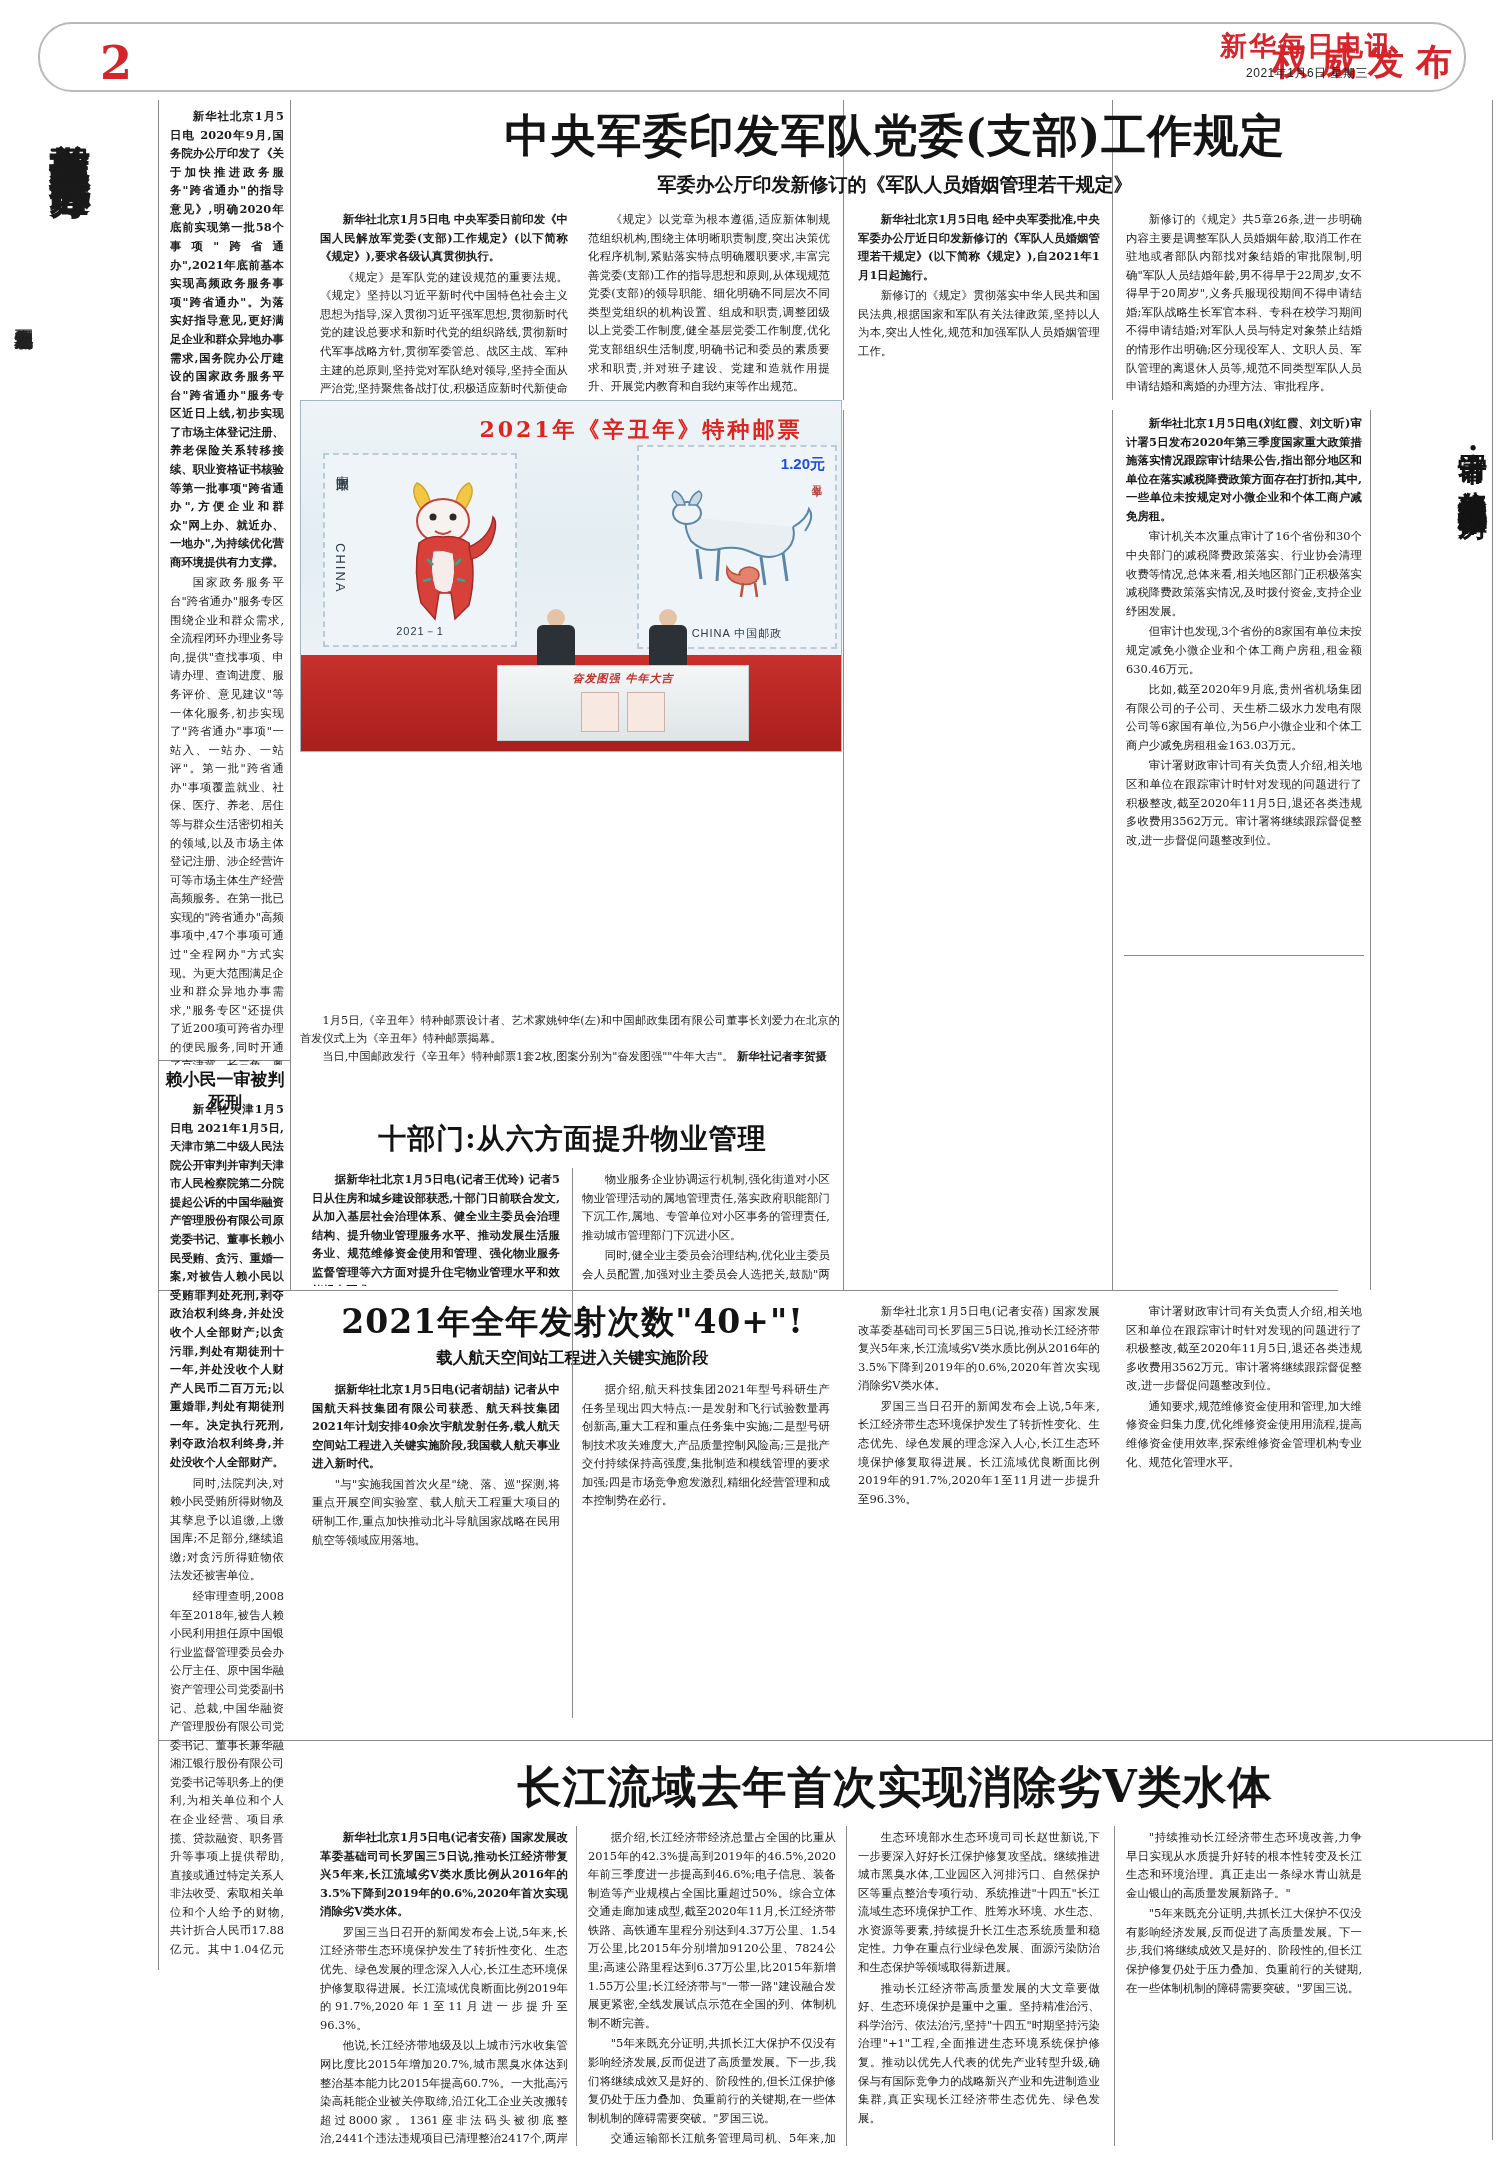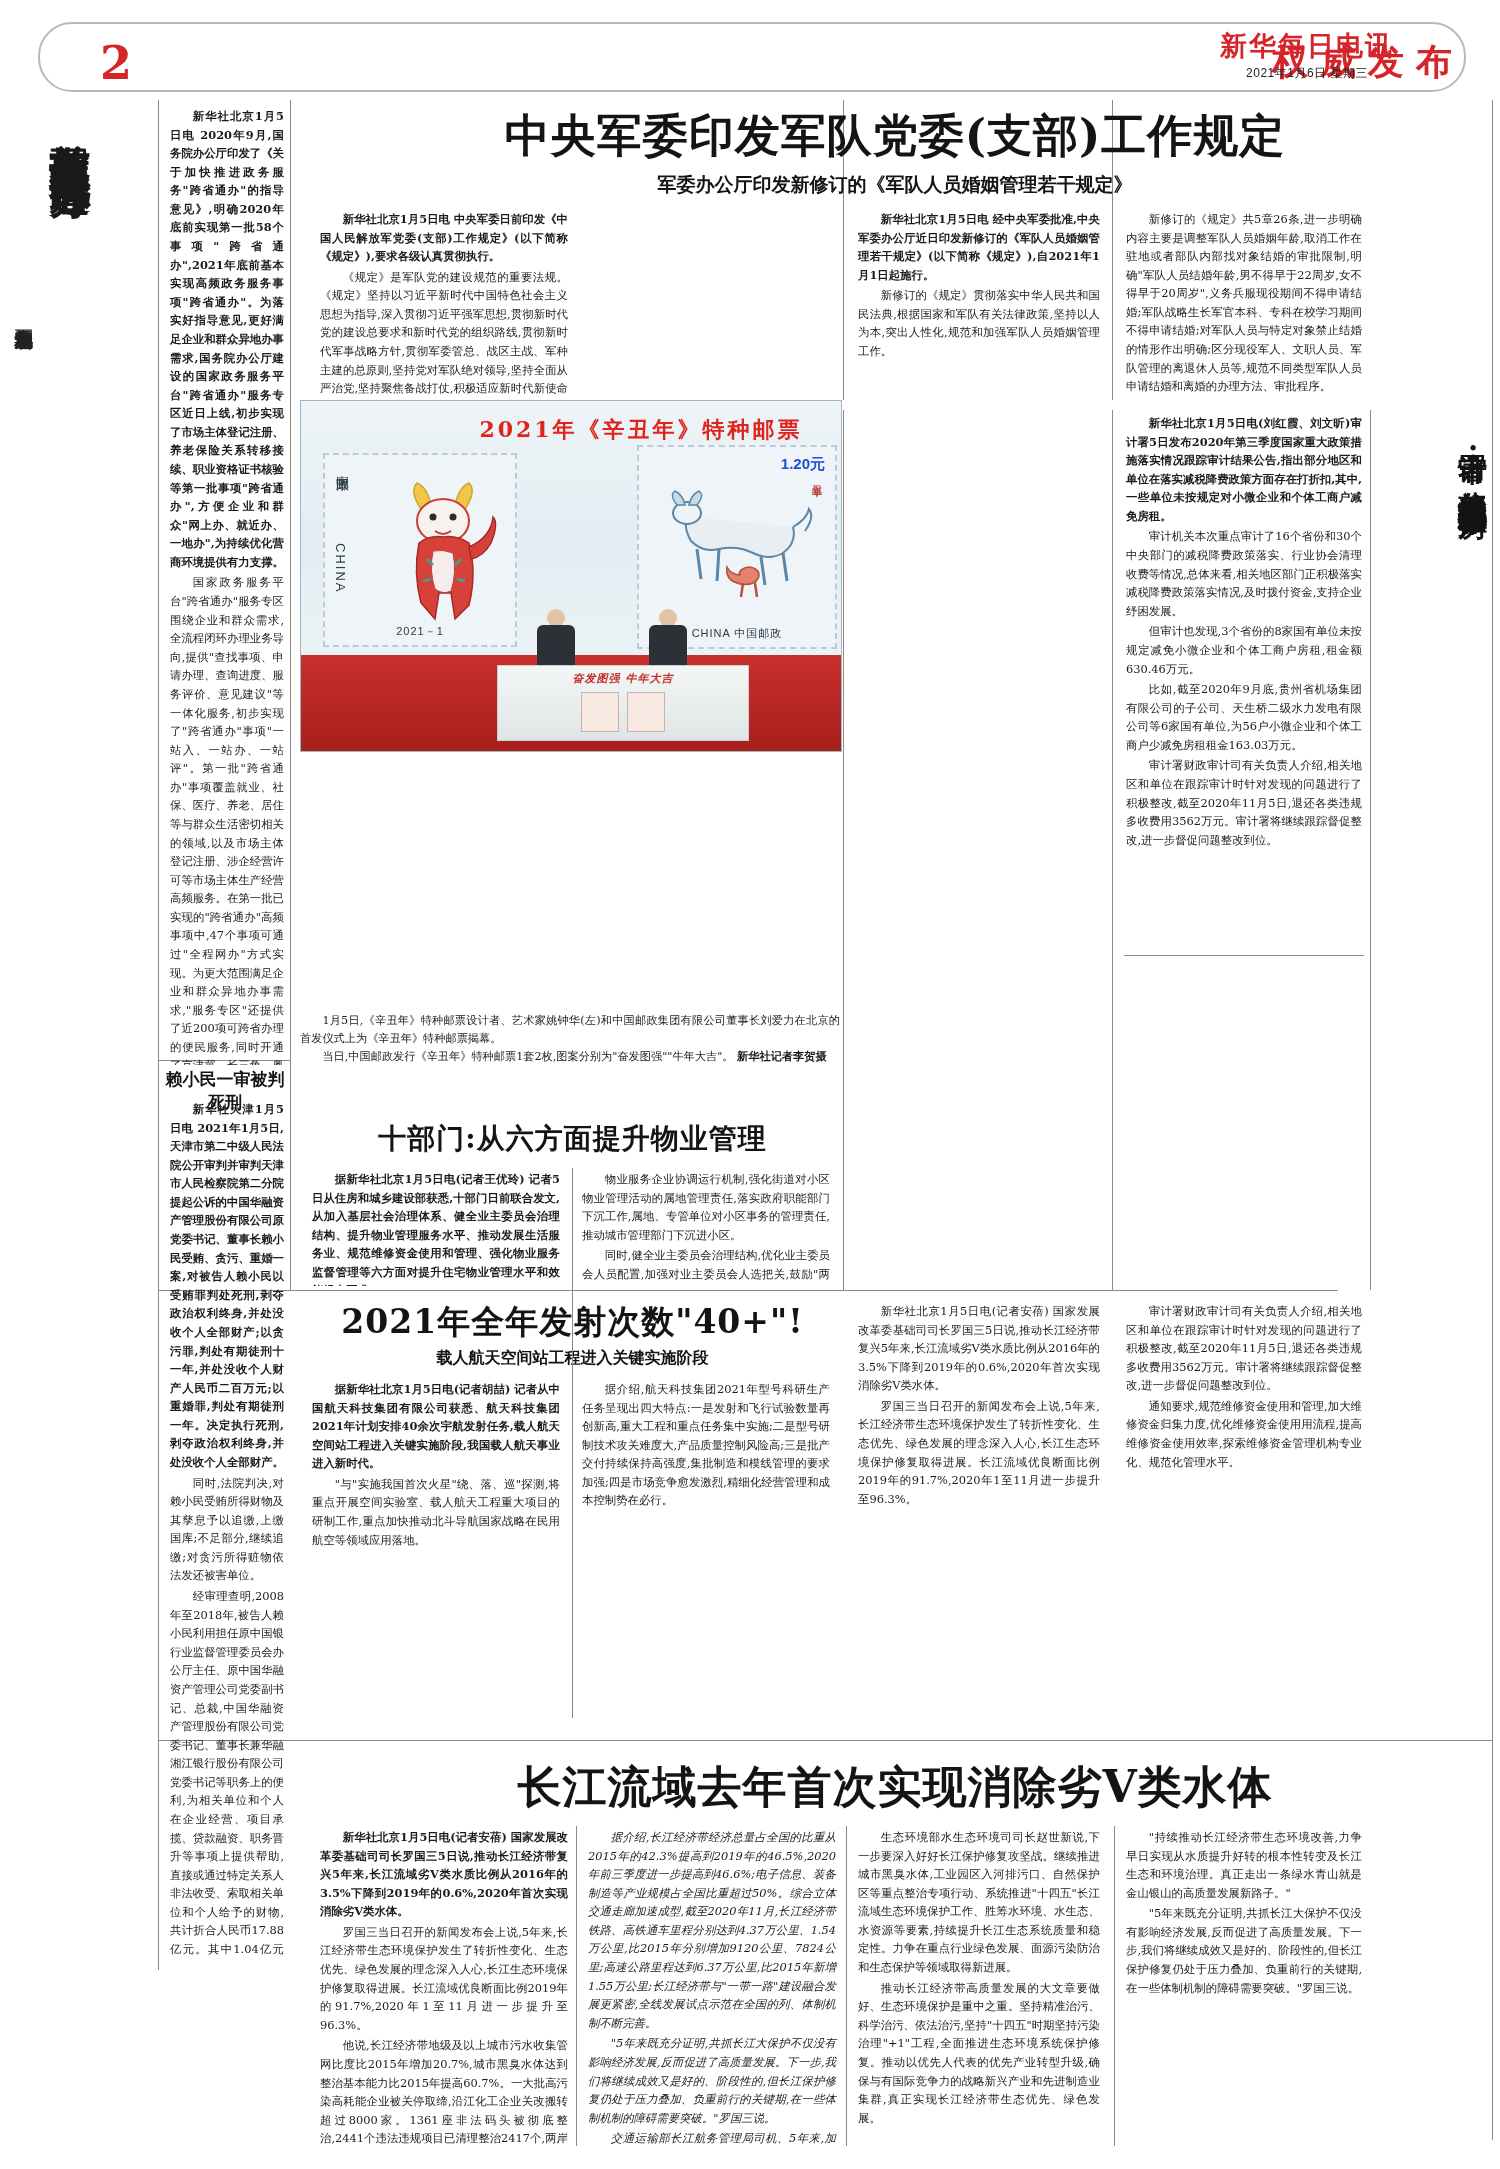--- a/index.html
+++ b/index.html
@@ -228,20 +228,23 @@
   <div class="bigtitle" style="left:300px;top:112px;width:1190px;font-size:45px;line-height:1.08;">
     <span>中央军委印发军队党委(支部)工作规定</span>
   </div>
   <div class="subhead" style="left:300px;top:172px;width:1190px;font-size:19px;font-weight:700;">
     <span>军委办公厅印发新修订的《军队人员婚姻管理若干规定》</span>
   </div>
 
   <div class="col" style="left:318px;top:208px;width:252px;height:186px;">
     <p class="lead">新华社北京1月5日电 中央军委日前印发《中国人民解放军党委(支部)工作规定》(以下简称《规定》),要求各级认真贯彻执行。</p>
     <p>《规定》是军队党的建设规范的重要法规。《规定》坚持以习近平新时代中国特色社会主义思想为指导,深入贯彻习近平强军思想,贯彻新时代党的建设总要求和新时代党的组织路线,贯彻新时代军事战略方针,贯彻军委管总、战区主战、军种主建的总原则,坚持党对军队绝对领导,坚持全面从严治党,坚持聚焦备战打仗,积极适应新时代新使命新体制要求,突出问题导向,注重继承创新,充分吸纳部队实践中探索形成的认识成果、实践成果、制度成果,对团级以上党委、基层党委、党支部工作等作出系统规范。</p>
+  </div>
+  <div class="col" style="left:586px;top:208px;width:246px;height:186px;">
+    <p>《规定》以党章为根本遵循,适应新体制规范组织机构,围绕主体明晰职责制度,突出决策优化程序机制,紧贴落实特点明确履职要求,丰富完善党委(支部)工作的指导思想和原则,从体现规范党委(支部)的领导职能、细化明确不同层次不同类型党组织的机构设置、组成和职责,调整团级以上党委工作制度,健全基层党委工作制度,优化党支部组织生活制度,明确书记和委员的素质要求和职责,并对班子建设、党建和造就作用提升、开展党内教育和自我约束等作出规范。</p>
   </div>
   <div class="col" style="left:856px;top:208px;width:246px;height:186px;">
     <p class="lead">新华社北京1月5日电 经中央军委批准,中央军委办公厅近日印发新修订的《军队人员婚姻管理若干规定》(以下简称《规定》),自2021年1月1日起施行。</p>
     <p>新修订的《规定》贯彻落实中华人民共和国民法典,根据国家和军队有关法律政策,坚持以人为本,突出人性化,规范和加强军队人员婚姻管理工作。</p>
   </div>
   <div class="col" style="left:1124px;top:208px;width:240px;height:186px;">
     <p>新修订的《规定》共5章26条,进一步明确内容主要是调整军队人员婚姻年龄,取消工作在驻地或者部队内部找对象结婚的审批限制,明确"军队人员结婚年龄,男不得早于22周岁,女不得早于20周岁",义务兵服现役期间不得申请结婚;军队战略生长军官本科、专科在校学习期间不得申请结婚;对军队人员与特定对象禁止结婚的情形作出明确;区分现役军人、文职人员、军队管理的离退休人员等,规范不同类型军队人员申请结婚和离婚的办理方法、审批程序。</p>
   </div>
 
   <div class="photo">
@@ -365,21 +368,21 @@
 
   <div class="bigtitle" style="left:300px;top:1758px;width:1190px;font-size:44px;">
     <span>长江流域去年首次实现消除劣V类水体</span>
   </div>
 
   <div class="col" style="left:318px;top:1826px;width:252px;height:320px;">
     <p class="lead">新华社北京1月5日电(记者安蓓) 国家发展改革委基础司司长罗国三5日说,推动长江经济带复兴5年来,长江流域劣V类水质比例从2016年的3.5%下降到2019年的0.6%,2020年首次实现消除劣V类水体。</p>
     <p>罗国三当日召开的新闻发布会上说,5年来,长江经济带生态环境保护发生了转折性变化、生态优先、绿色发展的理念深入人心,长江生态环境保护修复取得进展。长江流域优良断面比例2019年的91.7%,2020年1至11月进一步提升至96.3%。</p>
     <p>他说,长江经济带地级及以上城市污水收集管网比度比2015年增加20.7%,城市黑臭水体达到整治基本能力比2015年提高60.7%。一大批高污染高耗能企业被关停取缔,沿江化工企业关改搬转超过8000家。1361座非法码头被彻底整治,2441个违法违规项目已清理整治2417个,两岸绿色生态廊道初步形成,沿江城市滨水空间同步提升。长江"十年禁渔"全面实施,生物多样性退化趋势初步得到遏制。</p>
   </div>
-  <div class="col" style="left:586px;top:1826px;width:252px;height:320px;font-style:italic;">
+  <div class="col" style="left:586px;top:1826px;width:252px;height:320px;">
     <p>据介绍,长江经济带经济总量占全国的比重从2015年的42.3%提高到2019年的46.5%,2020年前三季度进一步提高到46.6%;电子信息、装备制造等产业规模占全国比重超过50%。综合立体交通走廊加速成型,截至2020年11月,长江经济带铁路、高铁通车里程分别达到4.37万公里、1.54万公里,比2015年分别增加9120公里、7824公里;高速公路里程达到6.37万公里,比2015年新增1.55万公里;长江经济带与"一带一路"建设融合发展更紧密,全线发展试点示范在全国的列、体制机制不断完善。</p>
     <p>"5年来既充分证明,共抓长江大保护不仅没有影响经济发展,反而促进了高质量发展。下一步,我们将继续成效又是好的、阶段性的,但长江保护修复仍处于压力叠加、负重前行的关键期,在一些体制机制的障碍需要突破。"罗国三说。</p>
     <p>交通运输部长江航务管理局司机、5年来,加快推进长江黄金水道系统治理。2020年长江干线货物通过量突破30亿吨,再创历史新高,较2015年增长45%。</p>
   </div>
   <div class="col" style="left:856px;top:1826px;width:246px;height:320px;">
     <p>生态环境部水生态环境司司长赵世新说,下一步要深入好好长江保护修复攻坚战。继续推进城市黑臭水体,工业园区入河排污口、自然保护区等重点整治专项行动、系统推进"十四五"长江流域生态环境保护工作、胜筹水环境、水生态、水资源等要素,持续提升长江生态系统质量和稳定性。力争在重点行业绿色发展、面源污染防治和生态保护等领域取得新进展。</p>
     <p>推动长江经济带高质量发展的大文章要做好、生态环境保护是重中之重。坚持精准治污、科学治污、依法治污,坚持"十四五"时期坚持污染治理"+1"工程,全面推进生态环境系统保护修复。推动以优先人代表的优先产业转型升级,确保与有国际竞争力的战略新兴产业和先进制造业集群,真正实现长江经济带生态优先、绿色发展。</p>
   </div>
   <div class="col" style="left:1124px;top:1826px;width:240px;height:320px;">
     <p>"持续推动长江经济带生态环境改善,力争早日实现从水质提升好转的根本性转变及长江生态和环境治理。真正走出一条绿水青山就是金山银山的高质量发展新路子。"</p>

